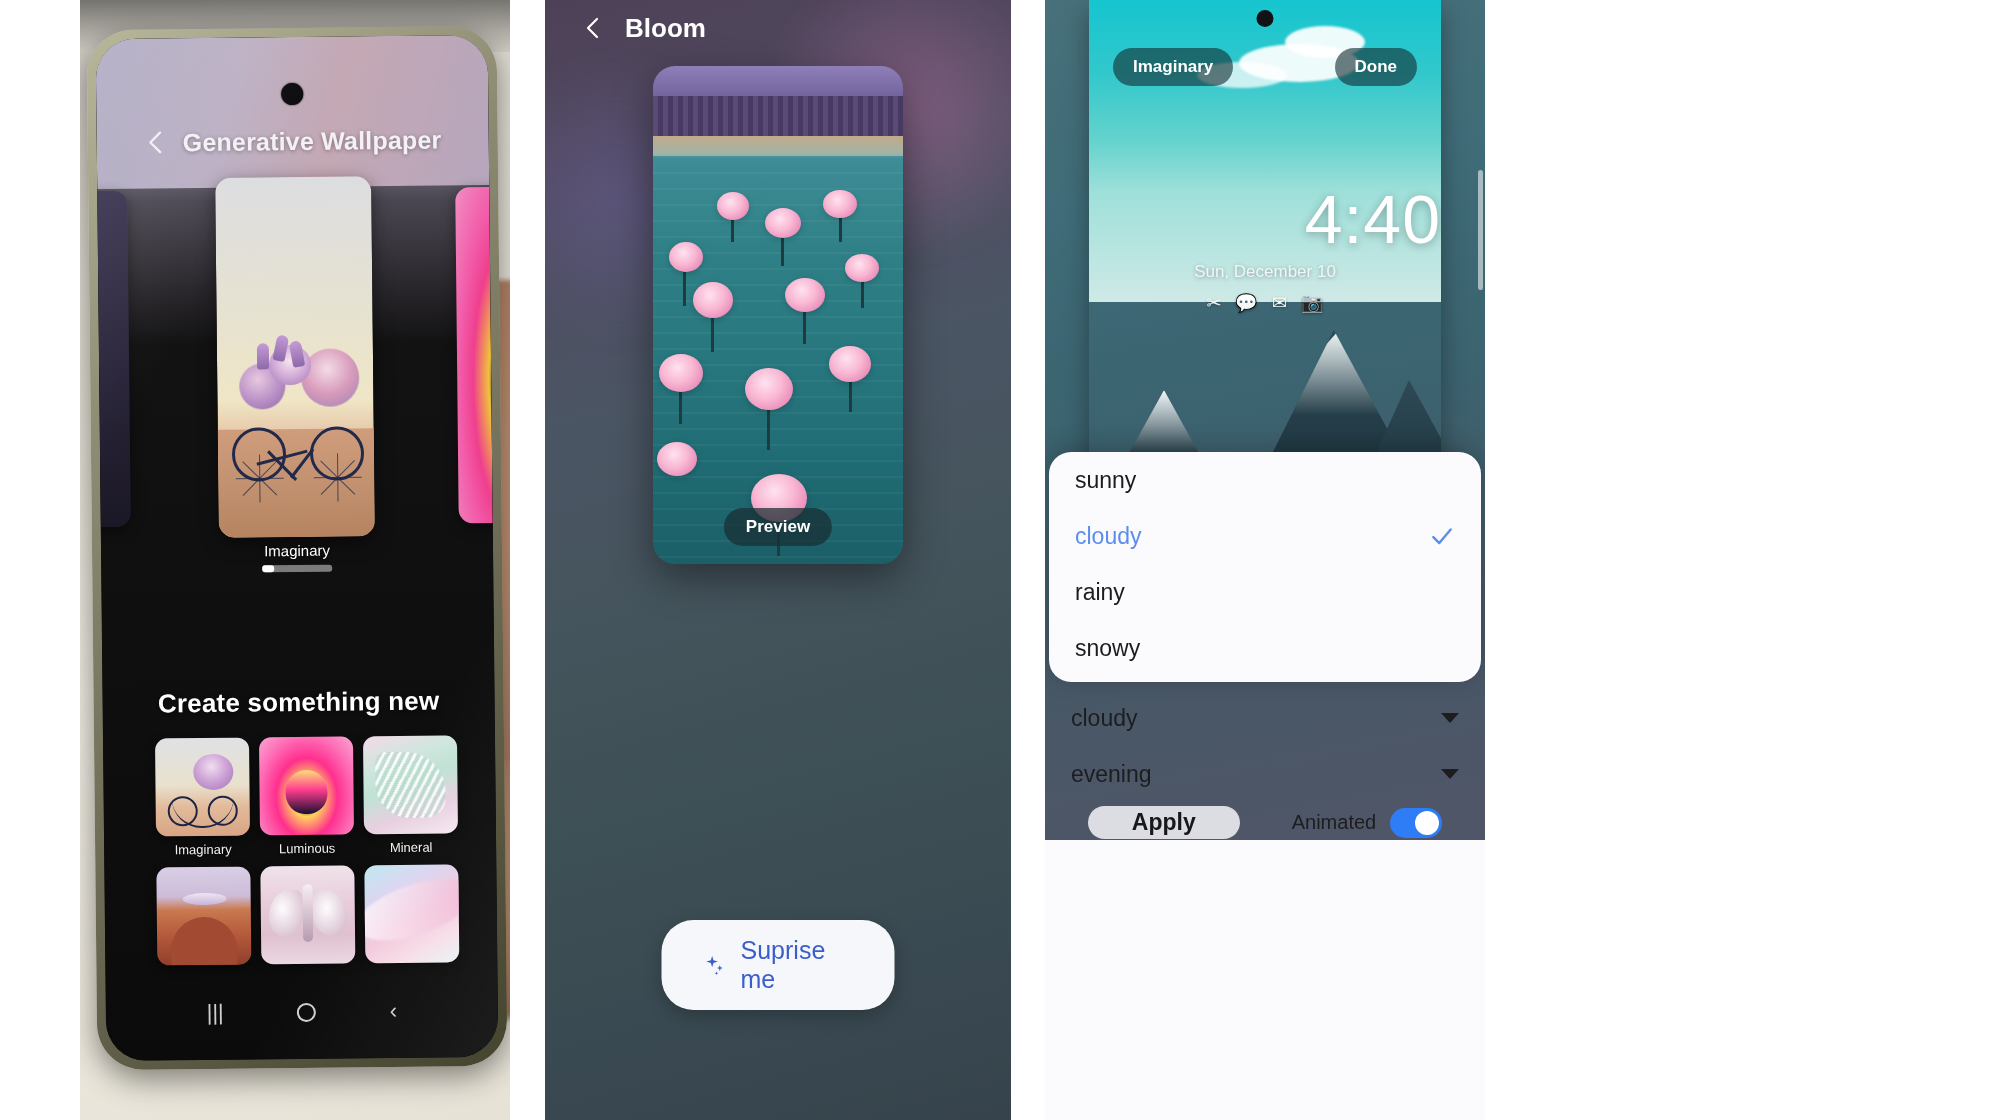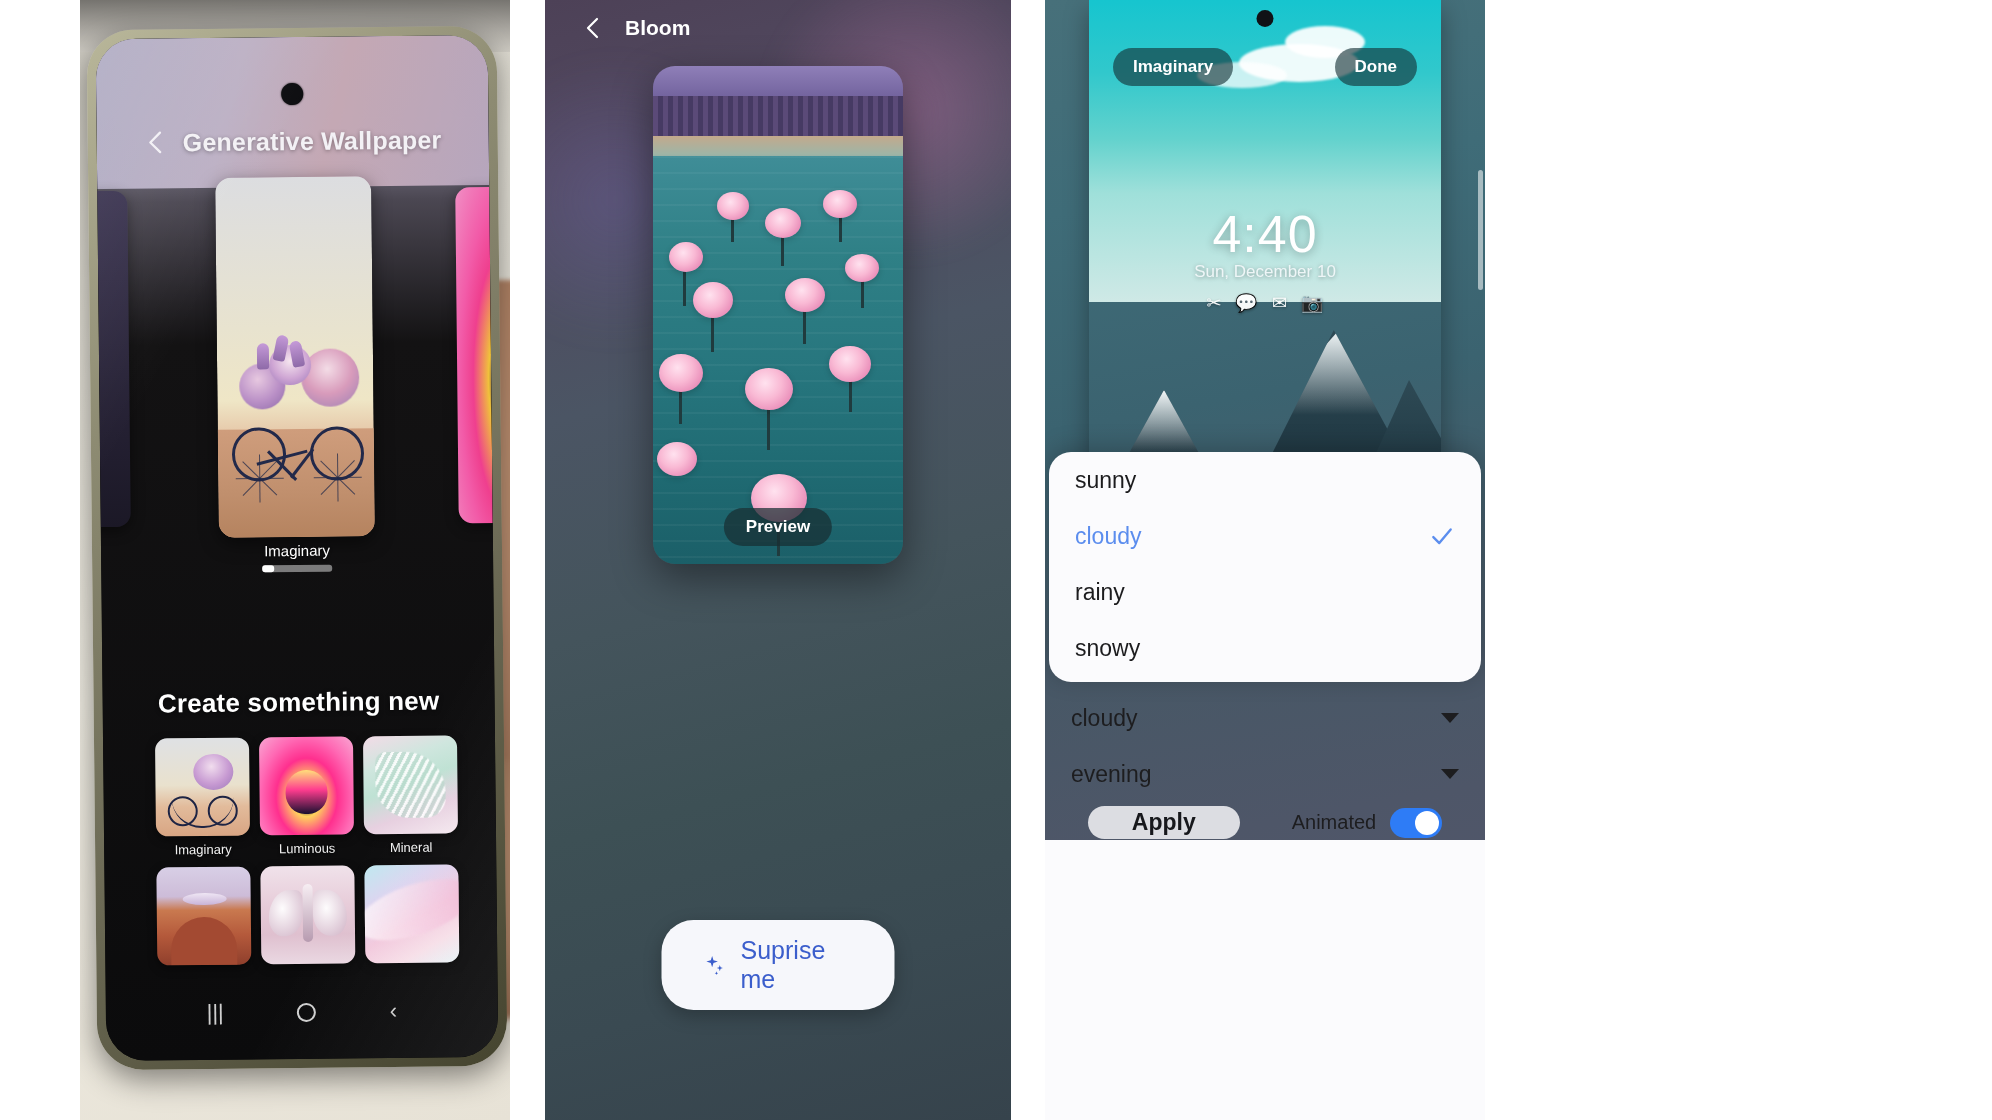--- a/index.html
+++ b/index.html
@@ -130,21 +130,21 @@
   
   .panel2 { position:absolute; left:545px; top:0; width:466px; height:1120px; overflow:hidden;
     background:linear-gradient(165deg,#4d4157 0%, #51495f 14%, #4b5564 34%, #44545c 52%,
       #3d5055 68%, #3a4a52 84%, #36434c 100%); }
   .p2-tint { position:absolute; right:-60px; top:-40px; width:320px; height:300px; border-radius:50%;
     background:radial-gradient(circle, rgba(190,120,170,.42), rgba(190,120,170,0) 68%); filter:blur(10px);}
   .p2-tint2 { position:absolute; left:-80px; top:60px; width:300px; height:280px; border-radius:50%;
     background:radial-gradient(circle, rgba(120,110,190,.28), rgba(120,110,190,0) 70%); filter:blur(12px);}
   .p2-top { position:absolute; left:36px; top:2px; height:52px; display:flex; align-items:center; gap:20px;}
   .p2-back { width:24px; height:24px; }
-  .p2-title { color:#fff; font-size:21px; font-weight:700; }
+  .p2-title { color:#fff; font-size:26px; font-weight:700; }
   .p2-preview-card { position:absolute; left:50%; transform:translateX(-50%); top:66px;
     width:250px; height:498px; border-radius:22px; overflow:hidden;
     box-shadow:0 14px 40px rgba(0,0,0,.42); }
   .p2-sky { position:absolute; left:0; top:0; width:100%; height:18%;
     background:linear-gradient(180deg,#8f7fb8 0%, #6e5f9a 40%, #4a6b7e 100%);}
   .p2-forest { position:absolute; left:0; top:6%; width:100%; height:9%;
     background:repeating-linear-gradient(90deg,#5b4a78 0 5px,#463a63 5px 10px);}
   .p2-shore { position:absolute; left:0; top:14%; width:100%; height:6%;
     background:linear-gradient(180deg,#c3a98c 0%, #9fb5a6 60%, #6f9aa0 100%);}
   .p2-water { position:absolute; left:0; top:18%; width:100%; height:82%;
@@ -187,22 +187,22 @@
   .mtn { position:absolute; bottom:0; background:linear-gradient(180deg,#2e4a55 0%, #233c47 40%, #16272f 100%);}
   .mtn.snow:after{ content:""; position:absolute; left:50%; top:0; transform:translateX(-50%);
     width:58%; height:34%; background:linear-gradient(180deg,#f2f7f8,rgba(242,247,248,0));
     clip-path:polygon(50% 0,100% 100%,0 100%);}
   .p3-punch { position:absolute; left:50%; top:10px; transform:translateX(-50%);
     width:17px; height:17px; border-radius:50%; background:#101216;}
   .p3-chip-row { position:absolute; left:0; top:48px; width:100%; padding:0 24px;
     display:flex; justify-content:space-between; }
   .p3-chip { padding:9px 20px; border-radius:20px; background:rgba(20,46,52,.62);
     color:#fff; font-size:17px; font-weight:600;}
-  .p3-clock { position:absolute; left:0; top:204px; width:100%; text-align:center;
-    color:#ffffff; font-size:52px; font-weight:300; letter-spacing:1px;
+  .p3-clock { position:absolute; left:0; top:180px; width:100%; text-align:right;
+    color:#ffffff; font-size:68px; font-weight:300; letter-spacing:1px;
     text-shadow:0 2px 10px rgba(0,0,0,.3);}
   .p3-date { position:absolute; left:0; top:262px; width:100%; text-align:center;
     color:#eef6f7; font-size:17px; text-shadow:0 1px 4px rgba(0,0,0,.35);}
   .p3-icons { position:absolute; left:0; top:292px; width:100%;
     display:flex; justify-content:center; gap:14px; }
   .p3-icons span { color:#ffffff; font-size:18px; opacity:.95;
     text-shadow:0 1px 3px rgba(0,0,0,.4);}
   .p3-sheet { position:absolute; left:4px; top:452px; width:432px; height:230px;
     background:#fbfbfd; border-radius:22px; box-shadow:0 -4px 24px rgba(0,0,0,.22);}
   .p3-opt { height:56px; display:flex; align-items:center; justify-content:space-between;

